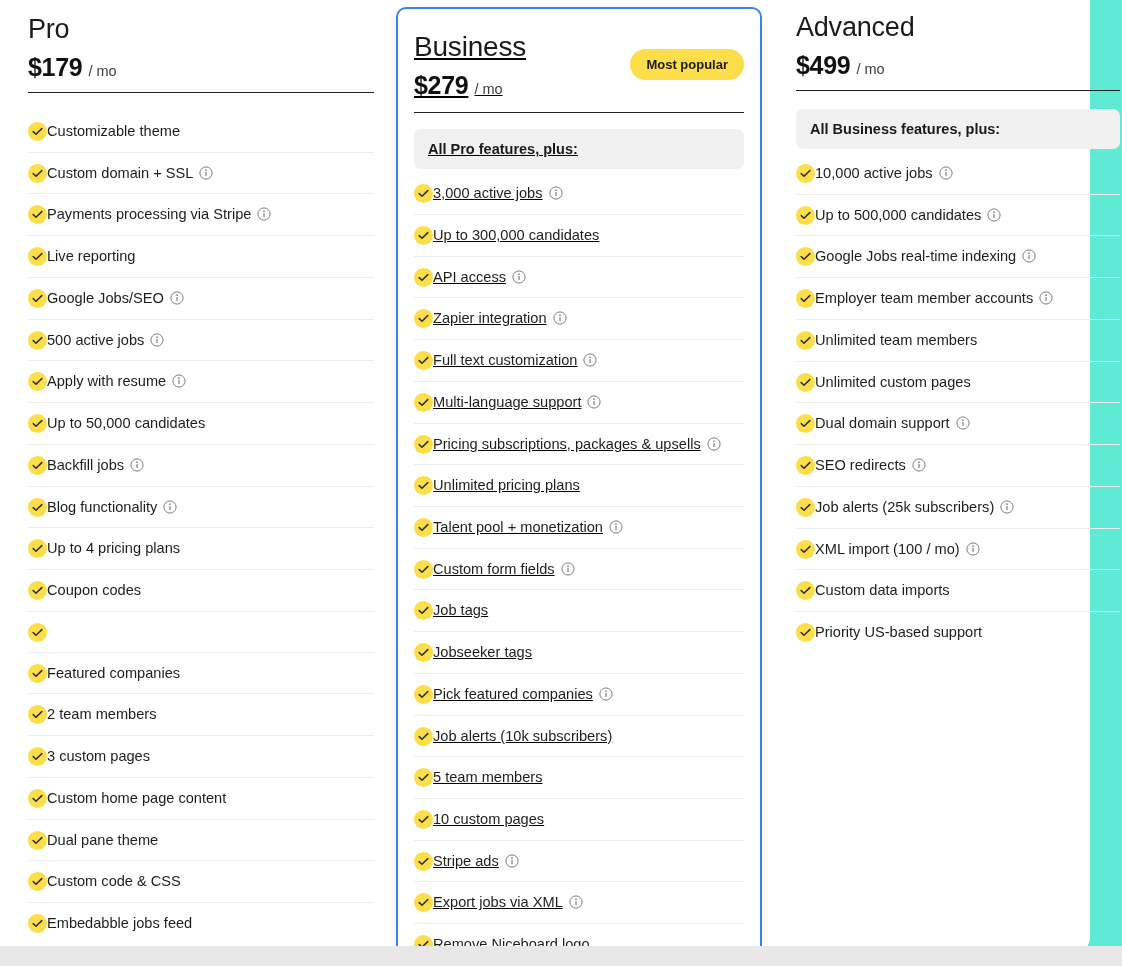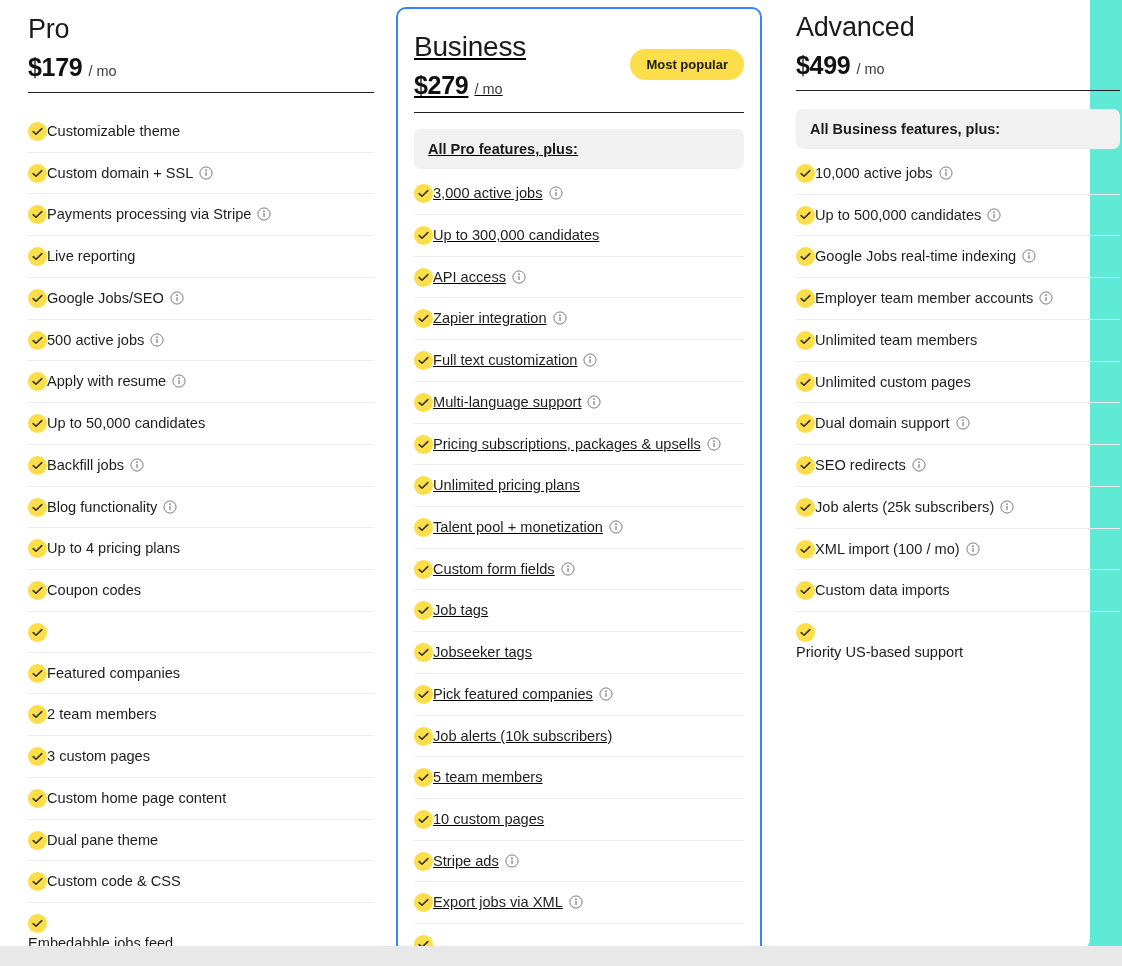--- a/index.html
+++ b/index.html
@@ -127,21 +127,21 @@
   .feature-list { list-style: none; }
 
   .feature {
     display: flex;
     align-items: flex-start;
     gap: 0;
     padding: 10px 4px 10px 0;
     border-bottom: 1px solid #ededed;
     min-height: 40px;
   }
-  .feature:last-child { border-bottom: none; flex-direction: column; }
+  .feature:last-child { border-bottom: none; }
 
   .check {
     flex: 0 0 auto;
     width: 19px;
     height: 19px;
     border-radius: 50%;
     background: #fbde4a;
     position: relative;
     margin-top: 1px;
   }

